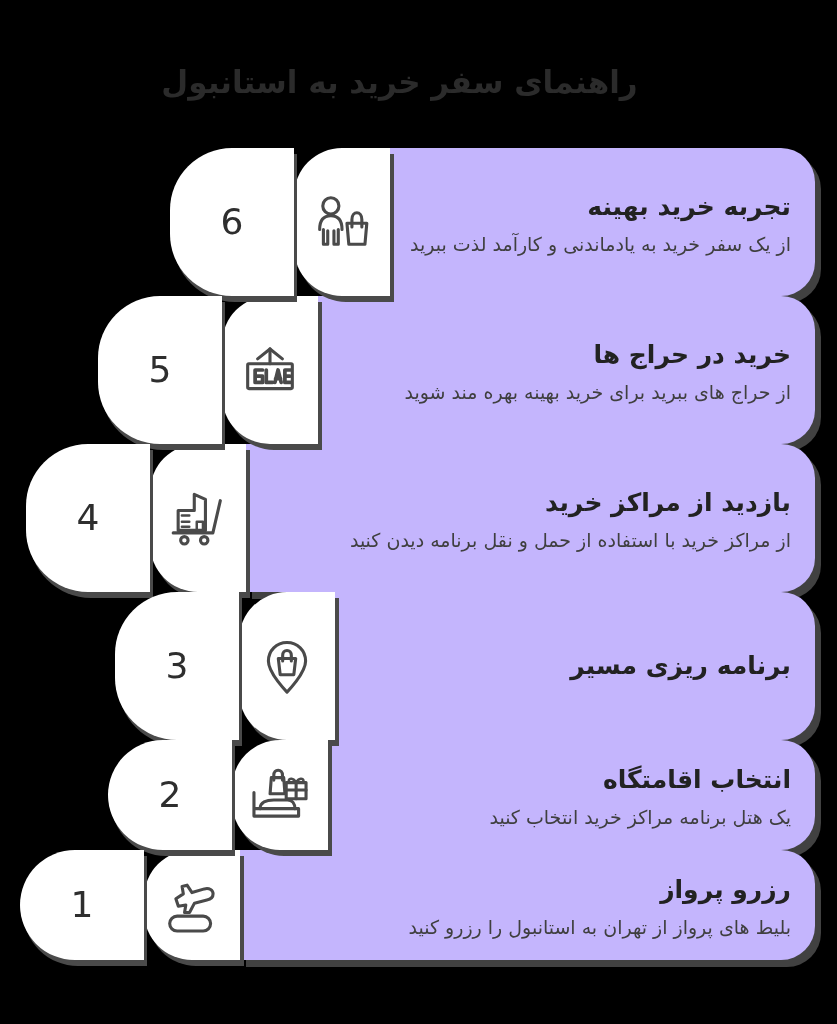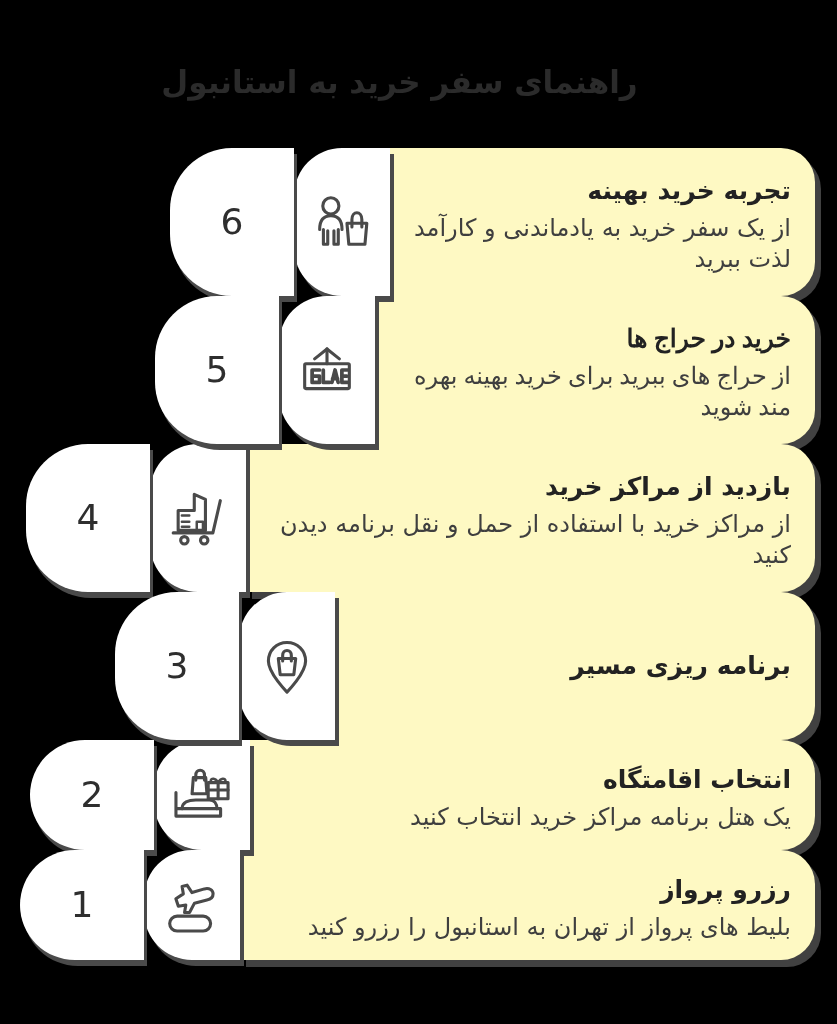--- a/index.html
+++ b/index.html
@@ -46,21 +46,21 @@
     position: absolute;
     height: 148px;
     display: flex;
     flex-direction: row;      
     align-items: stretch;
   }
 
   
   .step-text {
     position: relative;
-    background: #fef9c3;
+    background: #c4b5fd;
     box-sizing: border-box;
     padding: 14px 24px 10px 18px;
     display: flex;
     flex-direction: column;
     justify-content: center;
     border-radius: 0 34px 34px 0;
     box-shadow: 6px 7px 0 0 #414141;
     z-index: 1;
   }
   .step-row:nth-child(1) .step-text { border-radius: 0 34px 34px 0; }
@@ -68,21 +68,21 @@
   .step-title {
     font-size: 25px;
     font-weight: bold;
     color: #222222;
     line-height: 36px;
     margin: 0 0 4px 0;
     direction: rtl;
     text-align: right;
   }
   .step-desc {
-    font-size: 24px;
+    font-size: 19px;
     font-weight: normal;
     color: #3f3f3f;
     line-height: 31px;
     margin: 0;
     direction: rtl;
     text-align: right;
   }
 
   
   .step-icon-cell {
@@ -149,21 +149,21 @@
         <path d="M58 52 L90 52 L87 86 L61 86 Z"></path>
         <path d="M66 58 L66 46 C66 39 70 35 74 35 C78 35 82 39 82 46 L82 58"></path>
       </svg>
     </div>
     <div class="step-number-cell">
       <span class="step-number">6</span>
     </div>
   </div>
 
   <div class="step-row" style="top:148px; right:22px; width:717px;">
-    <div class="step-text" style="width:440px;font-family:Liberation Serif, serif;">
+    <div class="step-text" style="width:497px;">
       <div class="step-title">خرید در حراج ها</div>
       <div class="step-desc">از حراج های ببرید برای خرید بهینه بهره مند شوید</div>
     </div>
     <div class="step-icon-cell">
       <svg viewBox="0 0 100 100">
         <rect x="14" y="40" width="72" height="40" rx="2"></rect>
         <path d="M30 32 L50 16 L70 32"></path>
         <path d="M50 16 L50 40"></path>
         <path d="M26 50 L26 70 M26 50 L38 50 M26 60 L38 60 M38 60 L38 70 M26 70 L38 70" stroke-width="6"></path>
         <path d="M44 70 L44 50 M44 70 L54 70" stroke-width="6"></path>
@@ -206,21 +206,21 @@
         <path d="M36 38 L64 38 L61 64 L39 64 Z"></path>
         <path d="M43 42 L43 33 C43 28 46 25 50 25 C54 25 57 28 57 33 L57 42"></path>
       </svg>
     </div>
     <div class="step-number-cell">
       <span class="step-number">3</span>
     </div>
   </div>
 
   <div class="step-row" style="top:592px; right:22px; width:785px; height:110px;">
-    <div class="step-text" style="width:565px;">
+    <div class="step-text" style="width:487px;">
       <div class="step-title">انتخاب اقامتگاه</div>
       <div class="step-desc">یک هتل برنامه مراکز خرید انتخاب کنید</div>
     </div>
     <div class="step-icon-cell">
       <svg viewBox="0 0 100 100">
         <path d="M8 46 L8 84 M8 72 L80 72 L80 84 M8 84 L80 84"></path>
         <path d="M18 72 C18 62 28 58 40 58 L62 58 C70 58 74 64 74 72"></path>
         <path d="M34 48 L58 48 L56 22 L36 22 Z"></path>
         <path d="M40 26 L40 18 C40 13 43 10 47 10 C51 10 54 13 54 18 L54 26"></path>
         <rect x="60" y="30" width="32" height="26"></rect>

